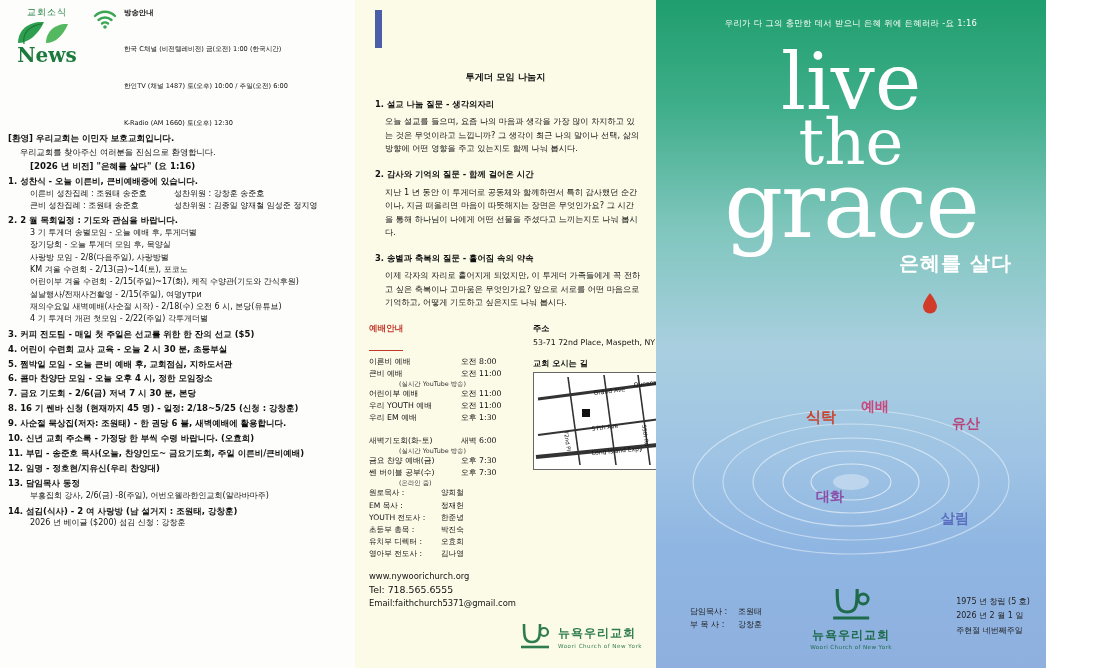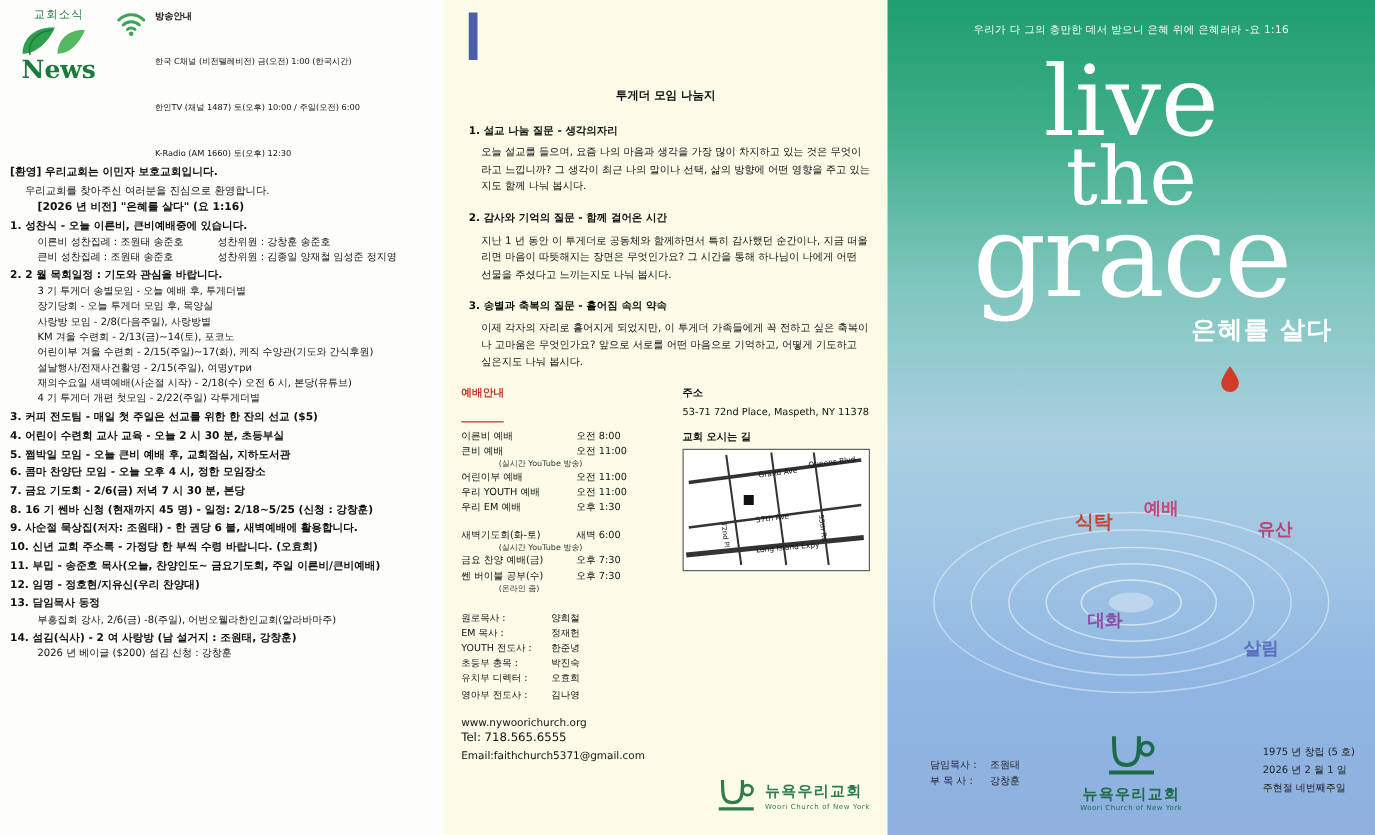--- a/index.html
+++ b/index.html
@@ -48,21 +48,21 @@
   .vision{
     margin-left:22px;font-weight:bold;font-size:8.6px;margin-top:2px;
   }
   .item{margin-top:3.5px;font-weight:bold;font-size:8.5px;}
   .sub{font-weight:normal;font-size:8px;margin-top:1.5px;}
   .sub-two{display:flex;gap:12px;}
   .sub-two > div:first-child{width:132px;}
 
   
   .panel-mid{
-    position:relative;width:355px;height:668px;
+    position:relative;width:301px;height:668px;
     background:#fcfbe8;
     box-sizing:border-box;
     padding:8px 14px;
     font-size:8.3px;color:#111;line-height:1.5;
   }
   .mid-bar{
     width:7px;height:38px;background:#4b5fa8;margin:2px 0 0 6px;
   }
   .mid-title{
     text-align:center;font-size:9.2px;font-weight:bold;margin-top:22px;margin-bottom:14px;
@@ -80,21 +80,21 @@
   .wnote{font-size:6.4px;color:#333;margin-left:30px;line-height:1.3;}
 
   .mid-cols{display:flex;margin-top:8px;gap:10px;}
   .mid-left{width:185px;}
   .mid-right{width:150px;font-size:7.8px;}
   .addr-title{font-weight:bold;font-size:8.2px;margin-bottom:3px;}
   .addr-line{font-size:7.8px;margin-bottom:8px;}
   .map-box{
     width:148px;height:96px;border:1px solid #666;position:relative;overflow:hidden;background:#fff;
   }
-  .staff{margin-top:14px;font-size:7.6px;line-height:1.6;}
+  .staff{margin-top:0;font-size:7.6px;line-height:1.6;}
   .staff .srow{display:flex;}
   .staff .srow .k{width:72px;}
 
   .contact{
     margin-top:10px;font-size:9.4px;line-height:1.5;
   }
   .contact .url{font-size:8.4px;}
   .church-logo{
     position:absolute;right:14px;bottom:14px;display:flex;align-items:center;gap:6px;
   }

